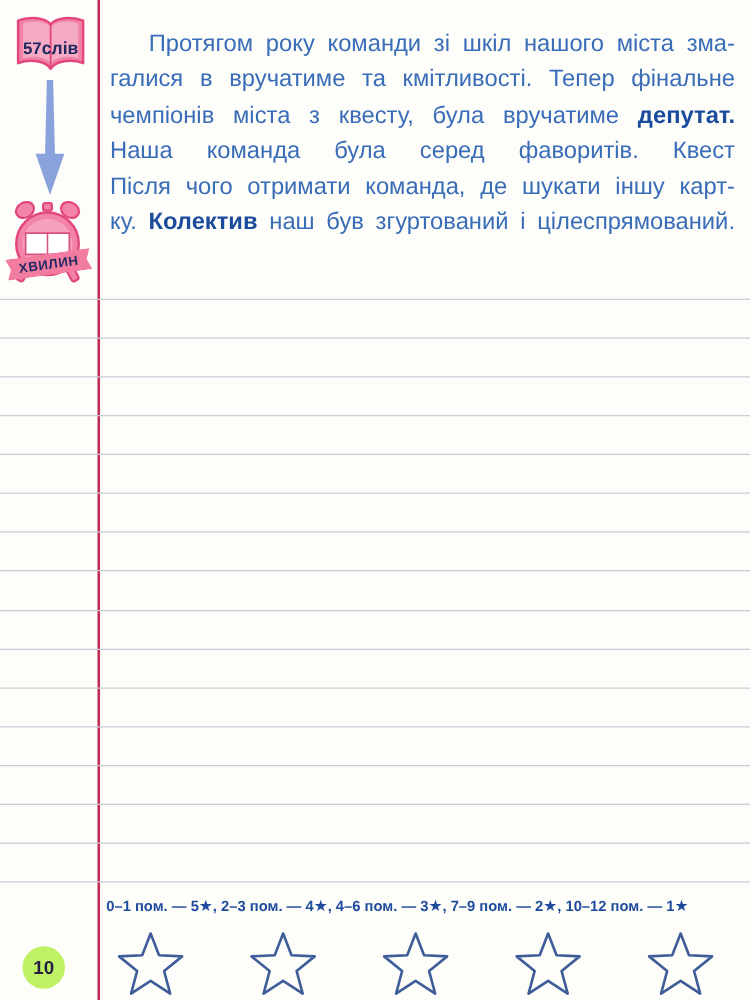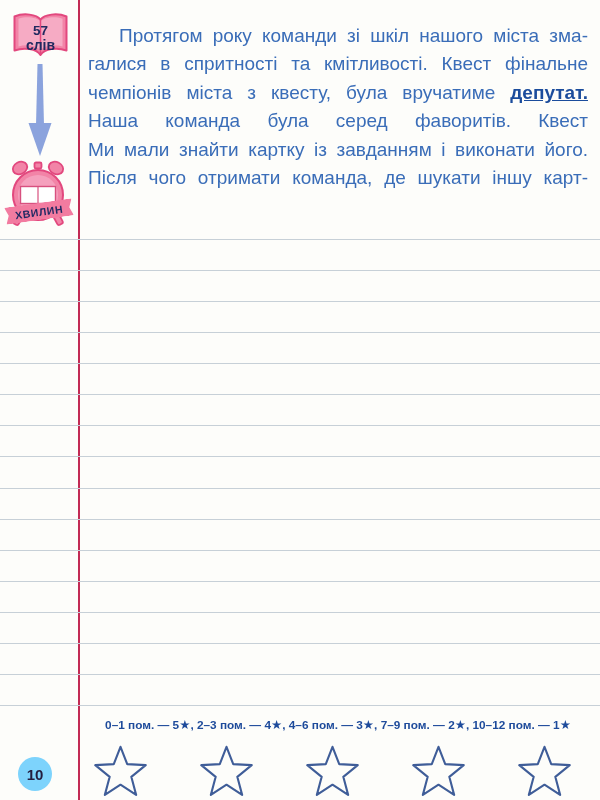--- a/index.html
+++ b/index.html
@@ -6,57 +6,57 @@
   .page {
     position:relative; width:600px; height:800px; margin:0 auto;
     background:#fdfdfa; overflow:hidden;
     font-family:"Liberation Sans","DejaVu Sans",sans-serif;
   }
   .margin-line { position:absolute; left:78px; top:0; width:2px; height:800px; background:#c22a54; }
 
   
   .book-icon { position:absolute; left:11px; top:12px; width:59px; height:47px; }
   .book-text { position:absolute; left:0; top:3px; width:100%; height:100%;
-    display:flex; flex-direction:column; align-items:center; justify-content:center;
+    display:flex; align-items:center; justify-content:center;
     color:#20295f; font-weight:bold; line-height:1.02; }
   .book-num { font-size:13.5px; }
   .book-label { font-size:14px; }
   .arrow-icon { position:absolute; left:27px; top:62px; width:26px; height:96px; }
   .clock-icon { position:absolute; left:7px; top:158px; width:62px; height:72px; }
   .timer-banner {
     position:absolute; left:5px; top:203px; width:68px; height:17px;
     background:#f27ba0; transform:rotate(-8deg);
     clip-path:polygon(0 0,100% 0,95% 50%,100% 100%,0 100%,5% 50%);
     display:flex; align-items:center; justify-content:center;
     color:#222a63; font-weight:bold; font-size:10.5px; letter-spacing:0.6px;
   }
 
   
   .dictation { position:absolute; left:88px; top:22px; width:500px;
     font-size:19px; line-height:28.4px; color:#3a6db8; }
   .text-line { text-align:justify; text-align-last:justify; white-space:normal; height:28.4px; overflow:hidden; }
   .text-line.indent { text-indent:31px; }
-  .key-word { font-weight:bold; color:#1b4c9c;text-decoration:underline; }
+  .key-word { font-weight:bold; color:#1b4c9c; }
 
   
   .writing-area { position:absolute; left:0; top:239px; width:600px; height:467px;
     display:flex; flex-direction:column; justify-content:space-between; }
   .ruled-line { height:1px; background:#c7d0d7; }
 
   
   .scoring-legend { position:absolute; left:85px; top:717px; width:506px;
-    text-align:center; white-space:nowrap; font-size:11.8px; font-weight:bold;
+    white-space:nowrap; font-size:11.8px; font-weight:bold;
     color:#1e4b9b; }
   .star-glyph { font-family:"DejaVu Sans",sans-serif; font-size:12.5px; color:#1e4b9b; }
   .stars-row { position:absolute; left:92px; top:742px; width:481px; height:56px;
     display:flex; justify-content:space-between; align-items:center; }
   .star-outline { width:57px; height:55px; }
   .page-number {
     position:absolute; left:18px; top:757px; width:34px; height:34px; border-radius:50%;
-    background:#7dd3fc; display:flex; align-items:center; justify-content:center;
+    background:#bef264; display:flex; align-items:center; justify-content:center;
     color:#231d3f; font-weight:bold; font-size:15px;
   }
 </style>
 </head>
 <body>
 
 <div class="page">
 
   <div class="margin-line"></div>
 
@@ -93,25 +93,25 @@
       <rect x="13.5" y="28.5" width="35" height="17" fill="#ffffff" stroke="#d8507f" stroke-width="1.4"></rect>
       <line x1="31" y1="28.5" x2="31" y2="45.5" stroke="#d8507f" stroke-width="1.2"></line>
     </svg>
   </div>
   <div class="timer-banner">
     <span>ХВИЛИН</span>
   </div>
 
   <div class="dictation">
     <div class="text-line indent"><span>Протягом року команди зі шкіл нашого міста зма-</span></div>
-    <div class="text-line"><span>галися в спритності та кмітливості. Квест фінальне</span></div>
+    <div class="text-line"><span>галися в вручатиме та кмітливості. Тепер фінальне</span></div>
     <div class="text-line"><span>чемпіонів міста з квесту, була вручатиме </span><span class="key-word">депутат.</span></div>
     <div class="text-line"><span>Наша команда була серед фаворитів. Квест розпочався.</span></div>
-    <div class="text-line"><span>Ми мали знайти картку із завданням і виконати його.</span></div>
     <div class="text-line"><span>Після чого отримати команда, де шукати іншу карт-</span></div>
+    <div class="text-line"><span>ку. </span><span class="key-word">Колектив</span><span> наш був згуртований і цілеспрямований.</span></div>
   </div>
 
   <div class="writing-area">
       <div class="ruled-line"></div>
       <div class="ruled-line"></div>
       <div class="ruled-line"></div>
       <div class="ruled-line"></div>
       <div class="ruled-line"></div>
       <div class="ruled-line"></div>
       <div class="ruled-line"></div>

